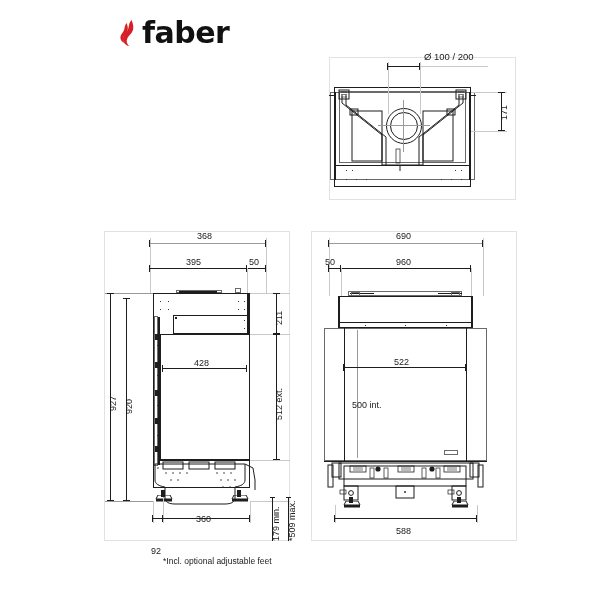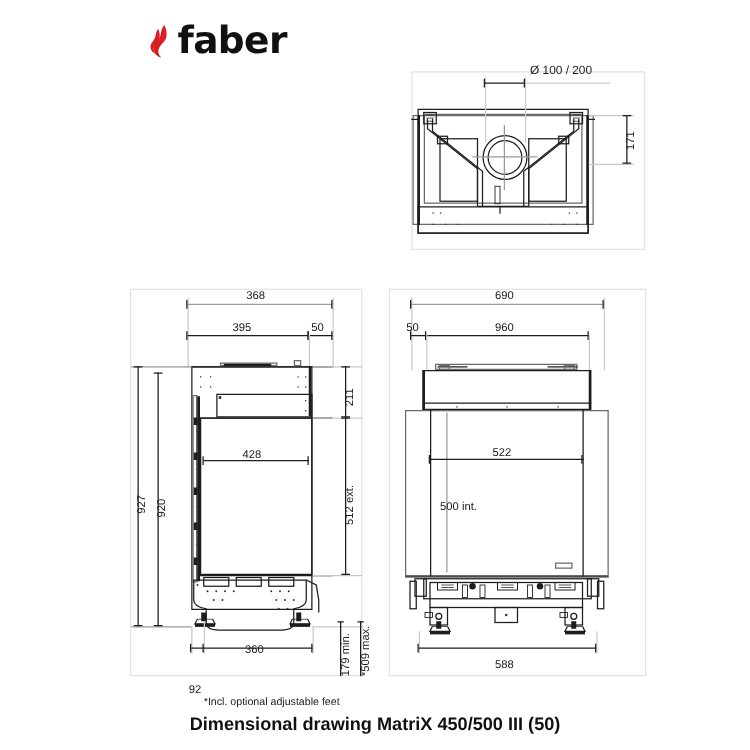--- a/index.html
+++ b/index.html
@@ -456,15 +456,14 @@
 
     <div class="ln-light" style="left:335px; top:505px; width:1px; height:18px;"></div>
     <div class="ln-light" style="left:477px; top:505px; width:1px; height:18px;"></div>
     <div class="ln" style="left:335px; top:518px; width:142px; height:1px;"></div>
     <div class="tick" style="left:334px; top:515px; width:1.4px; height:7px;"></div>
     <div class="tick" style="left:476px; top:515px; width:1.4px; height:7px;"></div>
     <span class="dim" style="left:396px; top:526px;">588</span>
   </div>
 
   <div class="footnote">*Incl. optional adjustable feet</div>
-  <div class="title">Dimensional drawing MatriX 450/500 III (50)</div>
 
 </div>
 
 </body></html>

